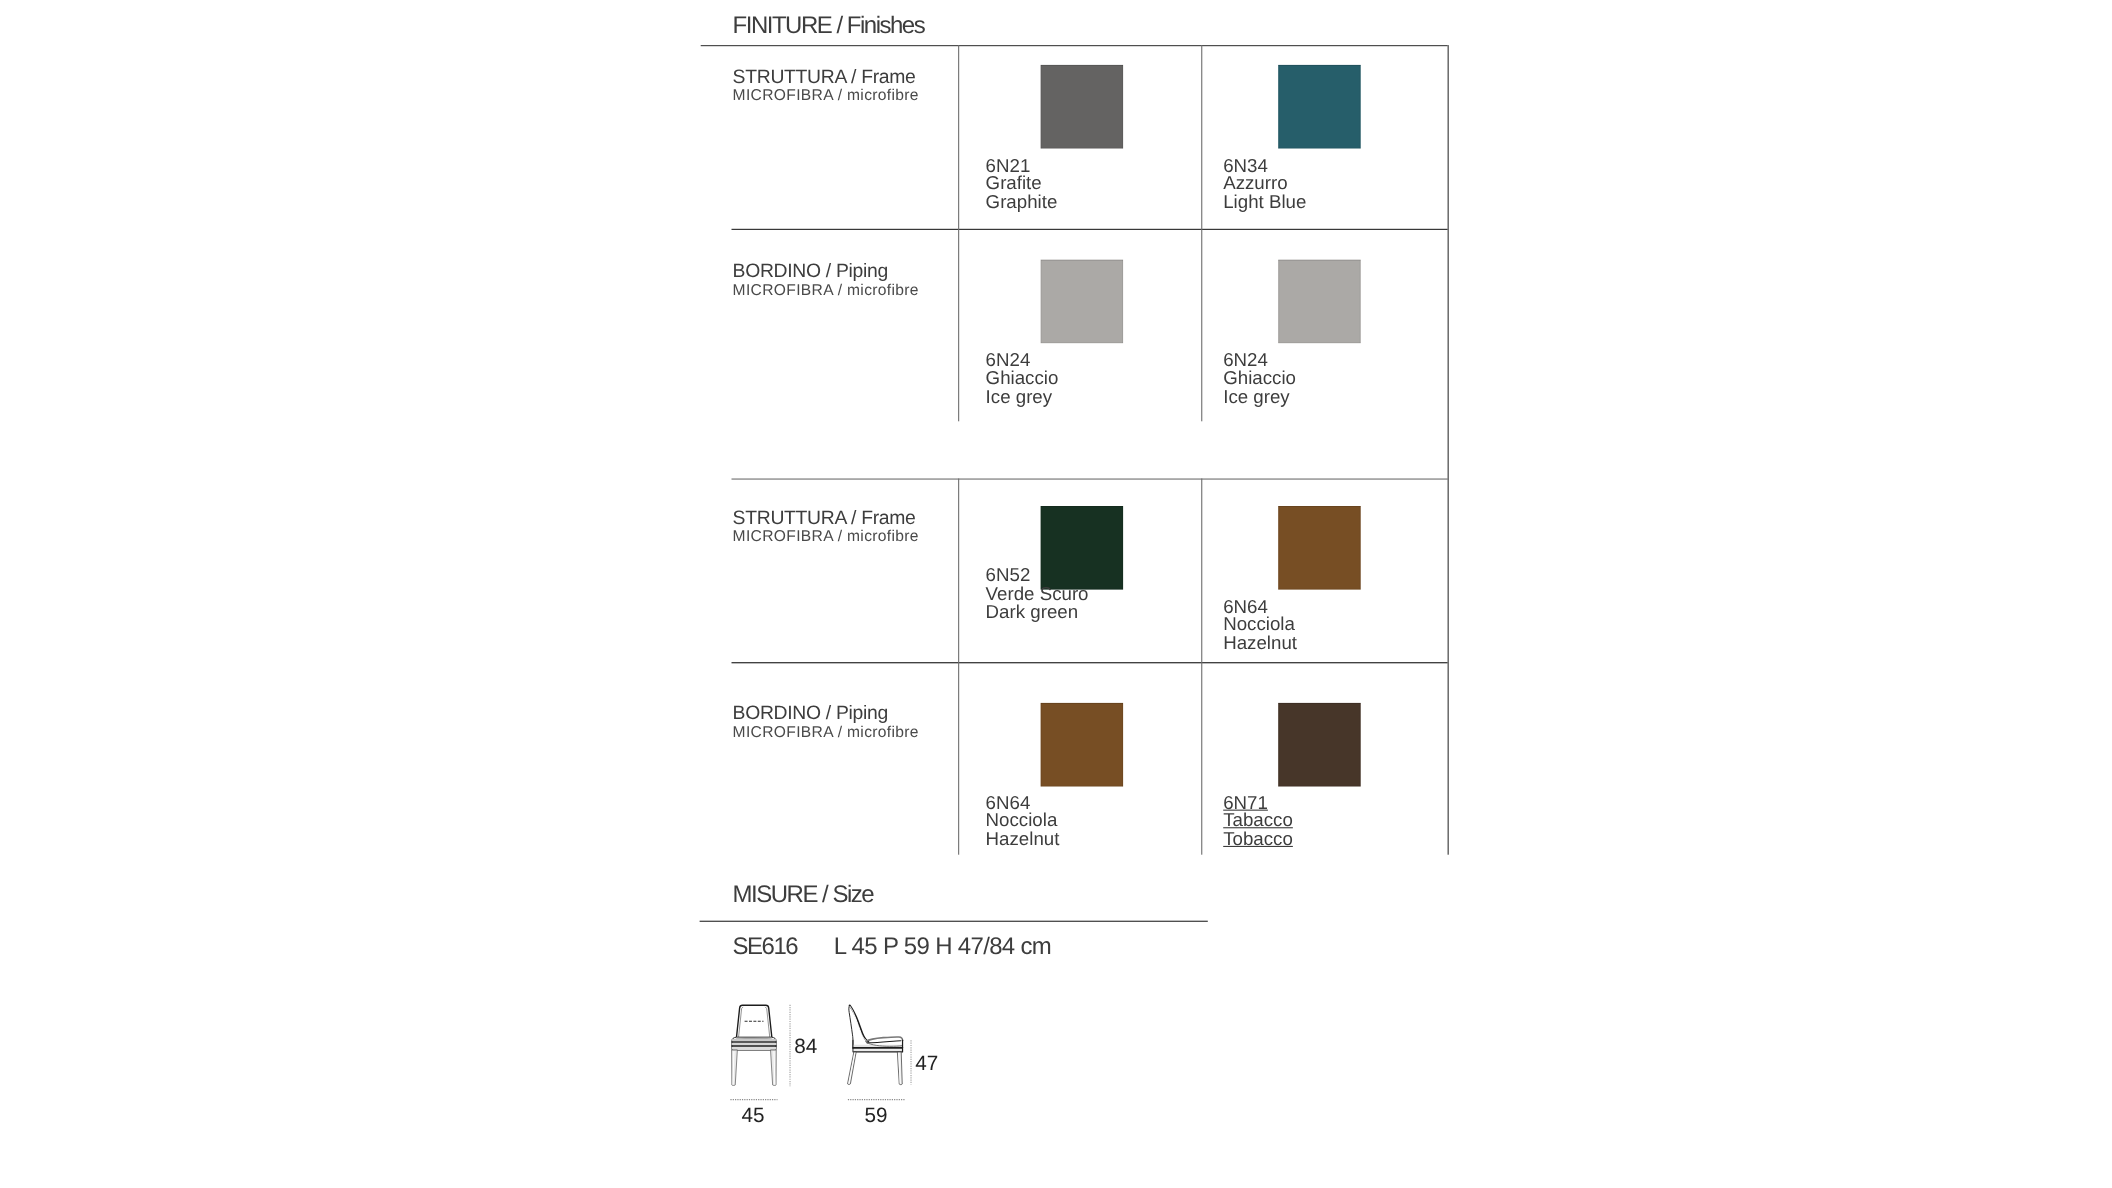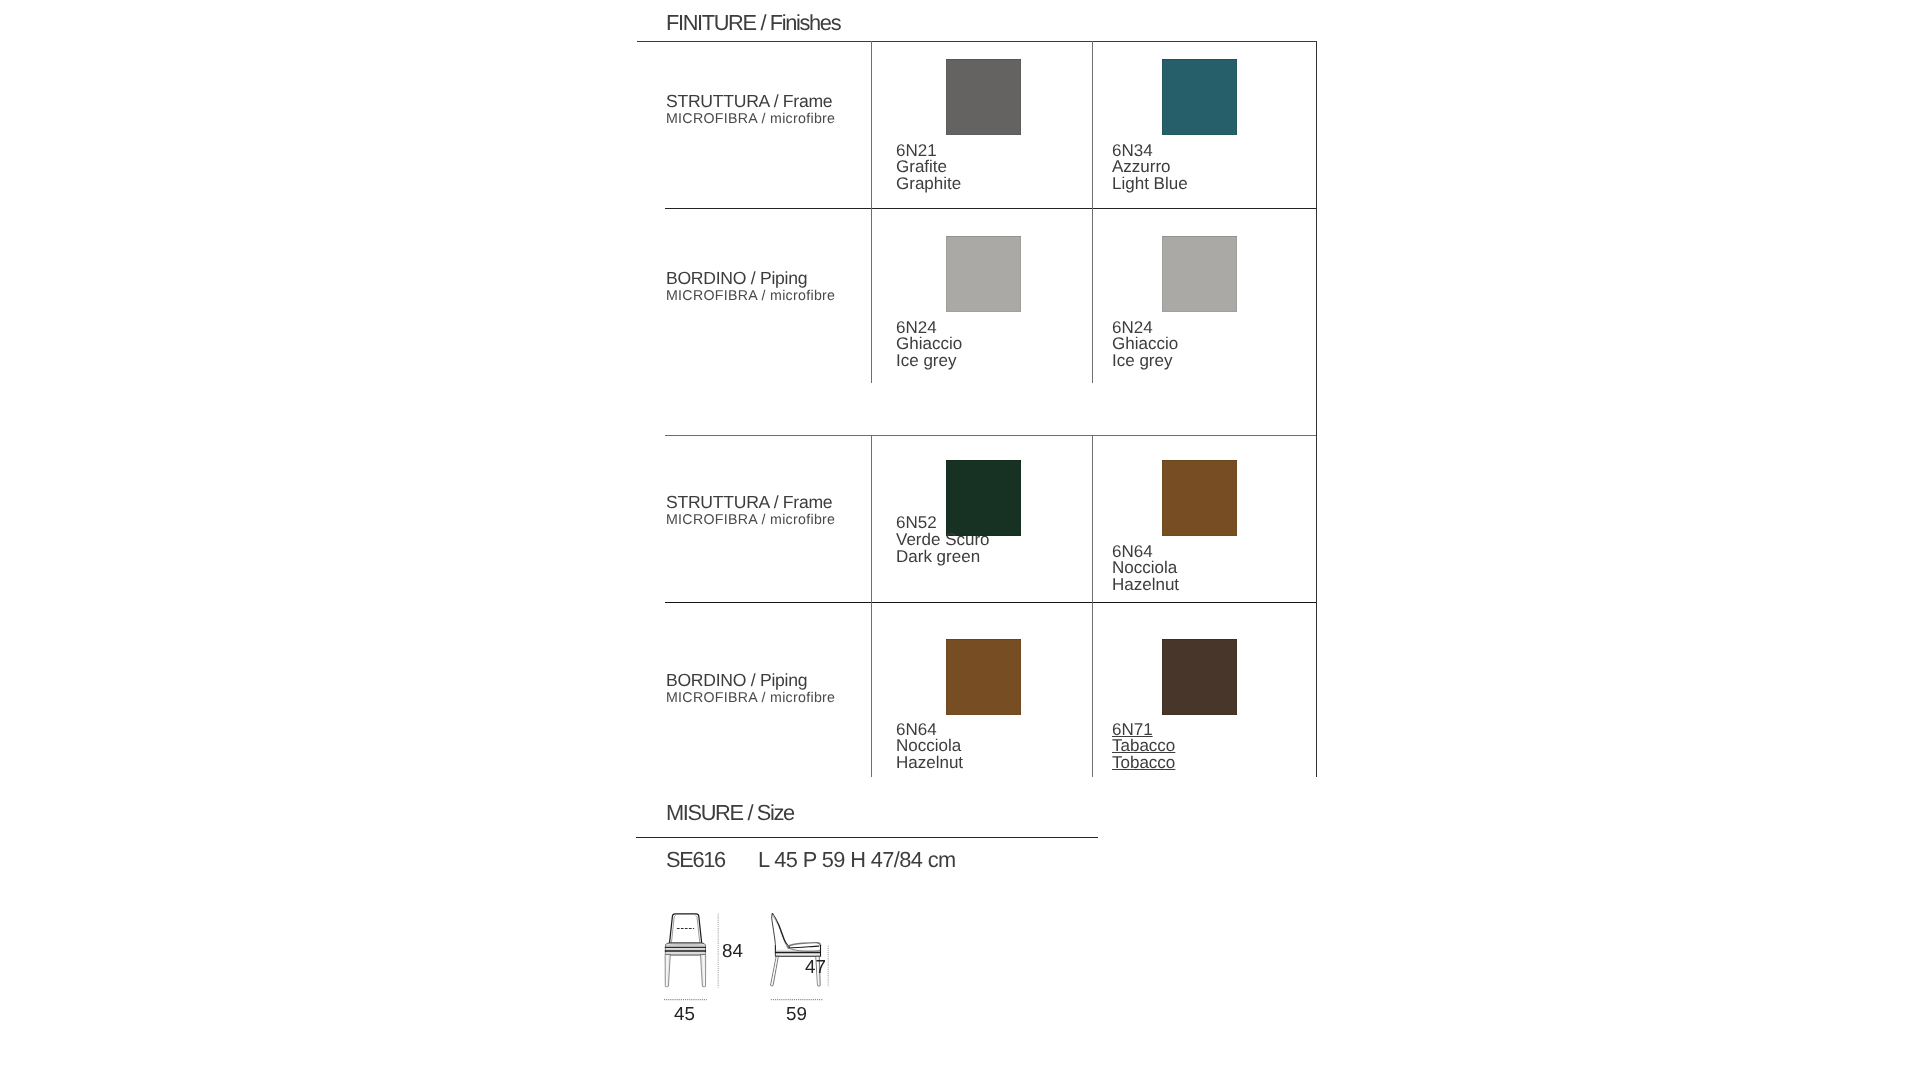--- a/index.html
+++ b/index.html
@@ -3,21 +3,21 @@
 <meta charset="utf-8">
 <title>Finiture / Finishes</title>
 <style>
   html,body{margin:0;padding:0;background:#ffffff;}
   body{width:1920px;height:1080px;overflow:hidden;font-family:"Liberation Sans",sans-serif;color:#3b3b3b;
         -webkit-font-smoothing:antialiased;text-rendering:geometricPrecision;}
   .page{position:relative;width:1920px;height:1080px;}
   .sec-title{position:absolute;font-size:21.8px;letter-spacing:-1.35px;color:#3d3d3d;white-space:nowrap;}
   .rule{position:absolute;background:#4a4a4a;}
   .vrule{position:absolute;background:#6e6e6e;width:1.3px;}
-  .cat{position:absolute;white-space:nowrap;margin-top:32px;}
+  .cat{position:absolute;white-space:nowrap;}
   .cat .l1{font-size:17.6px;line-height:22px;color:#3d3d3d;letter-spacing:-0.28px;}
   .cat .l2{font-size:14.2px;line-height:15.5px;color:#4a4a4a;letter-spacing:0.3px;}
   .sw{position:absolute;width:75px;height:76px;
       box-shadow:inset 0 1px 0 rgba(0,0,0,.12), inset 0 -1px 0 rgba(0,0,0,.05),
                  inset 1px 0 0 rgba(0,0,0,.06), inset -1px 0 0 rgba(0,0,0,.06);}
   .swlbl{position:absolute;font-size:17px;line-height:16.8px;color:#3d3d3d;white-space:nowrap;letter-spacing:0px;}
   .mis-row{position:absolute;font-size:21.8px;letter-spacing:-1.35px;color:#3d3d3d;white-space:nowrap;}
   .dimlbl{position:absolute;font-size:18.8px;color:#232323;white-space:nowrap;}
 </style>
 </head>
@@ -188,16 +188,16 @@
       <path stroke-width="0.8" stroke="#ffffff" d="M817.1,957.6 L818.3,984.8"></path>
     </g>
 
     <line x1="828.2" y1="945.7" x2="828.2" y2="986.2" stroke="#a8a8a8" stroke-width="1.1" stroke-dasharray="1.1 1.0" stroke-linecap="butt"></line>
 
     <line x1="770.8" y1="999.6" x2="823.3" y2="999.6" stroke="#8a8a8a" stroke-width="1.1" stroke-dasharray="1.1 1.0" stroke-linecap="butt"></line>
   </svg>
 
   <div class="dimlbl" style="left:722px;top:940px;">84</div>
   <div class="dimlbl" style="left:674px;top:1003px;">45</div>
-  <div class="dimlbl" style="left:805px;top:956px;">47</div>
+  <div class="dimlbl" style="left:832px;top:956px;">47</div>
   <div class="dimlbl" style="left:786px;top:1003px;">59</div>
 
 </div>
 
 </body></html>

